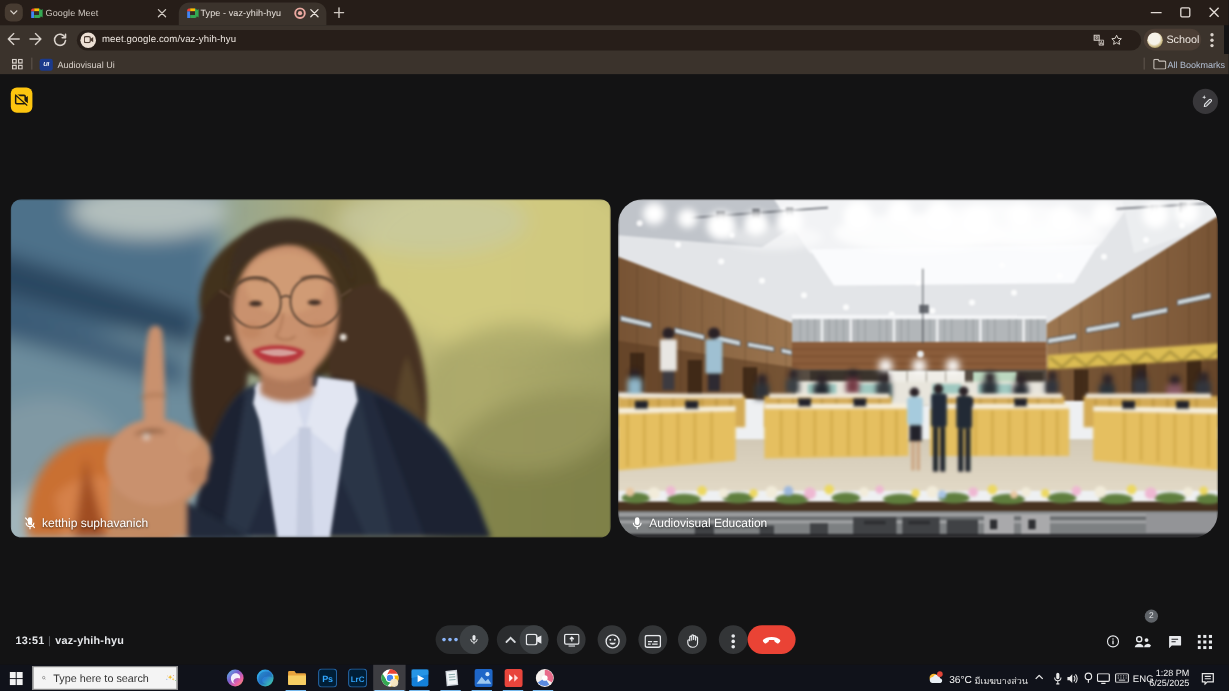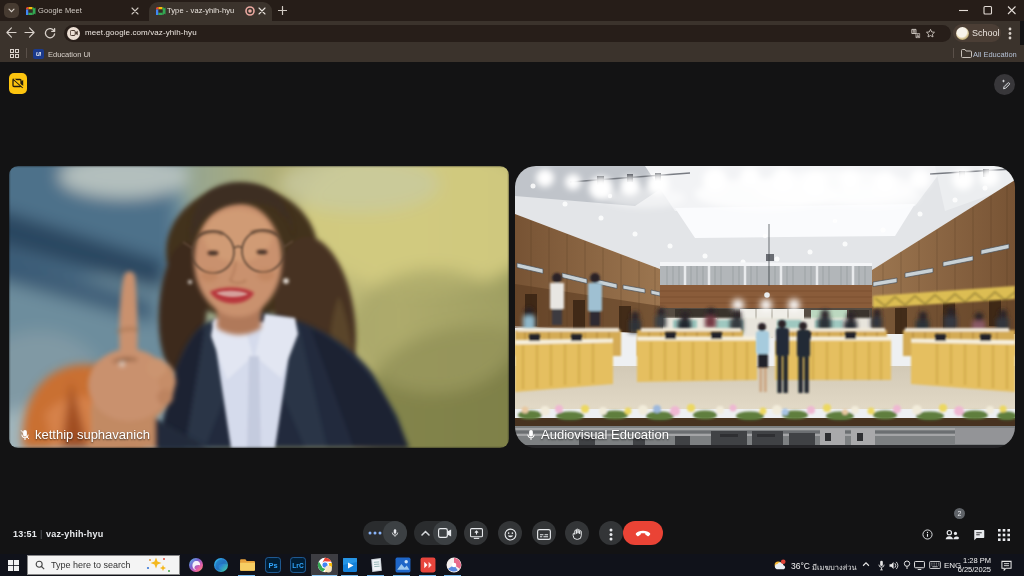--- a/index.html
+++ b/index.html
@@ -19,32 +19,32 @@
   .tabtxt { font-size:7.5px; letter-spacing:-0.1px; color:#cfc8c1; letter-spacing:0.1px; }
   #tab2bg { position:absolute; left:149px; top:2px; width:123px; height:19px; background:#3b332c; border-radius:9px 9px 0 0; }
 
   #omnibox { position:absolute; left:64px; top:3.5px; width:887px; height:17px; border-radius:9px; background:#271e19; }
 
   #meet { position:absolute; left:0; top:62px; width:1024px; height:492px; background:#131314; }
 
   .tile { position:absolute; top:104px; width:500px; height:282px; border-radius:9px; overflow:hidden; }
   #tileL { left:9px; }
   #tileR { left:515px;border-radius:21px; }
-  .namelabel { position:absolute; left:11px; bottom:6px; color:#fff; font-size:13px;
+  .namelabel { position:absolute; left:11px; bottom:6px; color:#fff; font-size:10px;
      text-shadow:0 1px 2px rgba(0,0,0,.7); display:flex; align-items:center; gap:5px; }
 
   
   #ctlbar { position:absolute; left:0; top:459px; width:1024px; height:33px; }
   .cbtn { position:absolute; top:0; height:24px; background:#333537; border-radius:12px;
       display:flex; align-items:center; justify-content:center; }
   #meettime { position:absolute; left:13px; top:467px; color:#e8eaed; font-size:9px; font-weight:bold; letter-spacing:0.2px; }
 
   
   #taskbar { position:absolute; left:0; top:554px; width:1024px; height:22px; background:#10121a; }
-  #search { position:absolute; left:27px; top:1px; width:153px; height:20px; background:#f4f4f4;
+  #search { position:absolute; left:27px; top:1px; width:121px; height:20px; background:#f4f4f4;
      border:1px solid #888; display:flex; align-items:center; }
   .tb-ic { position:absolute; top:3px; width:16px; height:16px; }
   .uline { position:absolute; top:20.5px; height:1.5px; background:#76b9ed; }
 </style>
 </head>
 <body>
 <div id="stage">
 
   <div id="tabstrip">
     <div class="tabsearch">
@@ -141,26 +141,26 @@
     <svg class="abs" style="left:10px;top:4px" width="9" height="9" viewBox="0 0 9 9">
       <rect x="0.5" y="0.5" width="3" height="3" fill="none" stroke="#d9d2cb" stroke-width="1"></rect>
       <rect x="5.5" y="0.5" width="3" height="3" fill="none" stroke="#d9d2cb" stroke-width="1"></rect>
       <rect x="0.5" y="5.5" width="3" height="3" fill="none" stroke="#d9d2cb" stroke-width="1"></rect>
       <rect x="5.5" y="5.5" width="3" height="3" fill="none" stroke="#d9d2cb" stroke-width="1"></rect>
     </svg>
     <div class="abs" style="left:26px;top:3px;width:1px;height:10px;background:#5a5049;"></div>
     <div class="abs" style="left:33px;top:3.5px;width:11px;height:10px;border-radius:2px;background:#1b3a8c;display:flex;align-items:center;justify-content:center;">
       <span style="font-size:5px;color:#fff;font-weight:bold;font-style:italic;">UI</span>
     </div>
-    <span class="abs" style="left:48px;top:4.5px;font-size:7.5px;color:#d9d2cb;">Education Ui</span>
+    <span class="abs" style="left:48px;top:4.5px;font-size:7.5px;color:#d9d2cb;">Audiovisual Ui</span>
     <div class="abs" style="left:953px;top:3px;width:1px;height:10px;background:#5a5049;"></div>
     <svg class="abs" style="left:961px;top:4px" width="11" height="9" viewBox="0 0 11 9">
         <path d="M0.5 1.5 a1 1 0 0 1 1 -1 h2.5 l1 1.5 h4.5 a1 1 0 0 1 1 1 v4.5 a1 1 0 0 1 -1 1 h-8 a1 1 0 0 1 -1 -1 Z" fill="none" stroke="#c9c2bb" stroke-width="1"></path>
       </svg>
-    <span class="abs" style="left:973px;top:4.5px;font-size:7.5px;color:#b4c0d4;">All Education</span>
+    <span class="abs" style="left:973px;top:4.5px;font-size:7.5px;color:#b4c0d4;">All Bookmarks</span>
   </div>
 
   <div id="meet">
 
     <div class="abs" style="left:9px;top:11px;width:18px;height:21px;border-radius:5px;background:#fdc50f;"></div>
     <svg class="abs" style="left:12px;top:16px" width="12" height="11" viewBox="0 0 12 11">
       <rect x="1" y="1.5" width="8" height="7" rx="1" fill="none" stroke="#201a10" stroke-width="1.3"></rect>
       <path d="M9 3.5 L11.2 2 V8 L9 6.5" fill="#201a10"></path>
       <path d="M0.8 0.8 L10.8 9.8" stroke="#201a10" stroke-width="1.3"></path>
       <path d="M1.6 0.4 L11.6 9.4" stroke="#fdc50f" stroke-width="1.1"></path>

